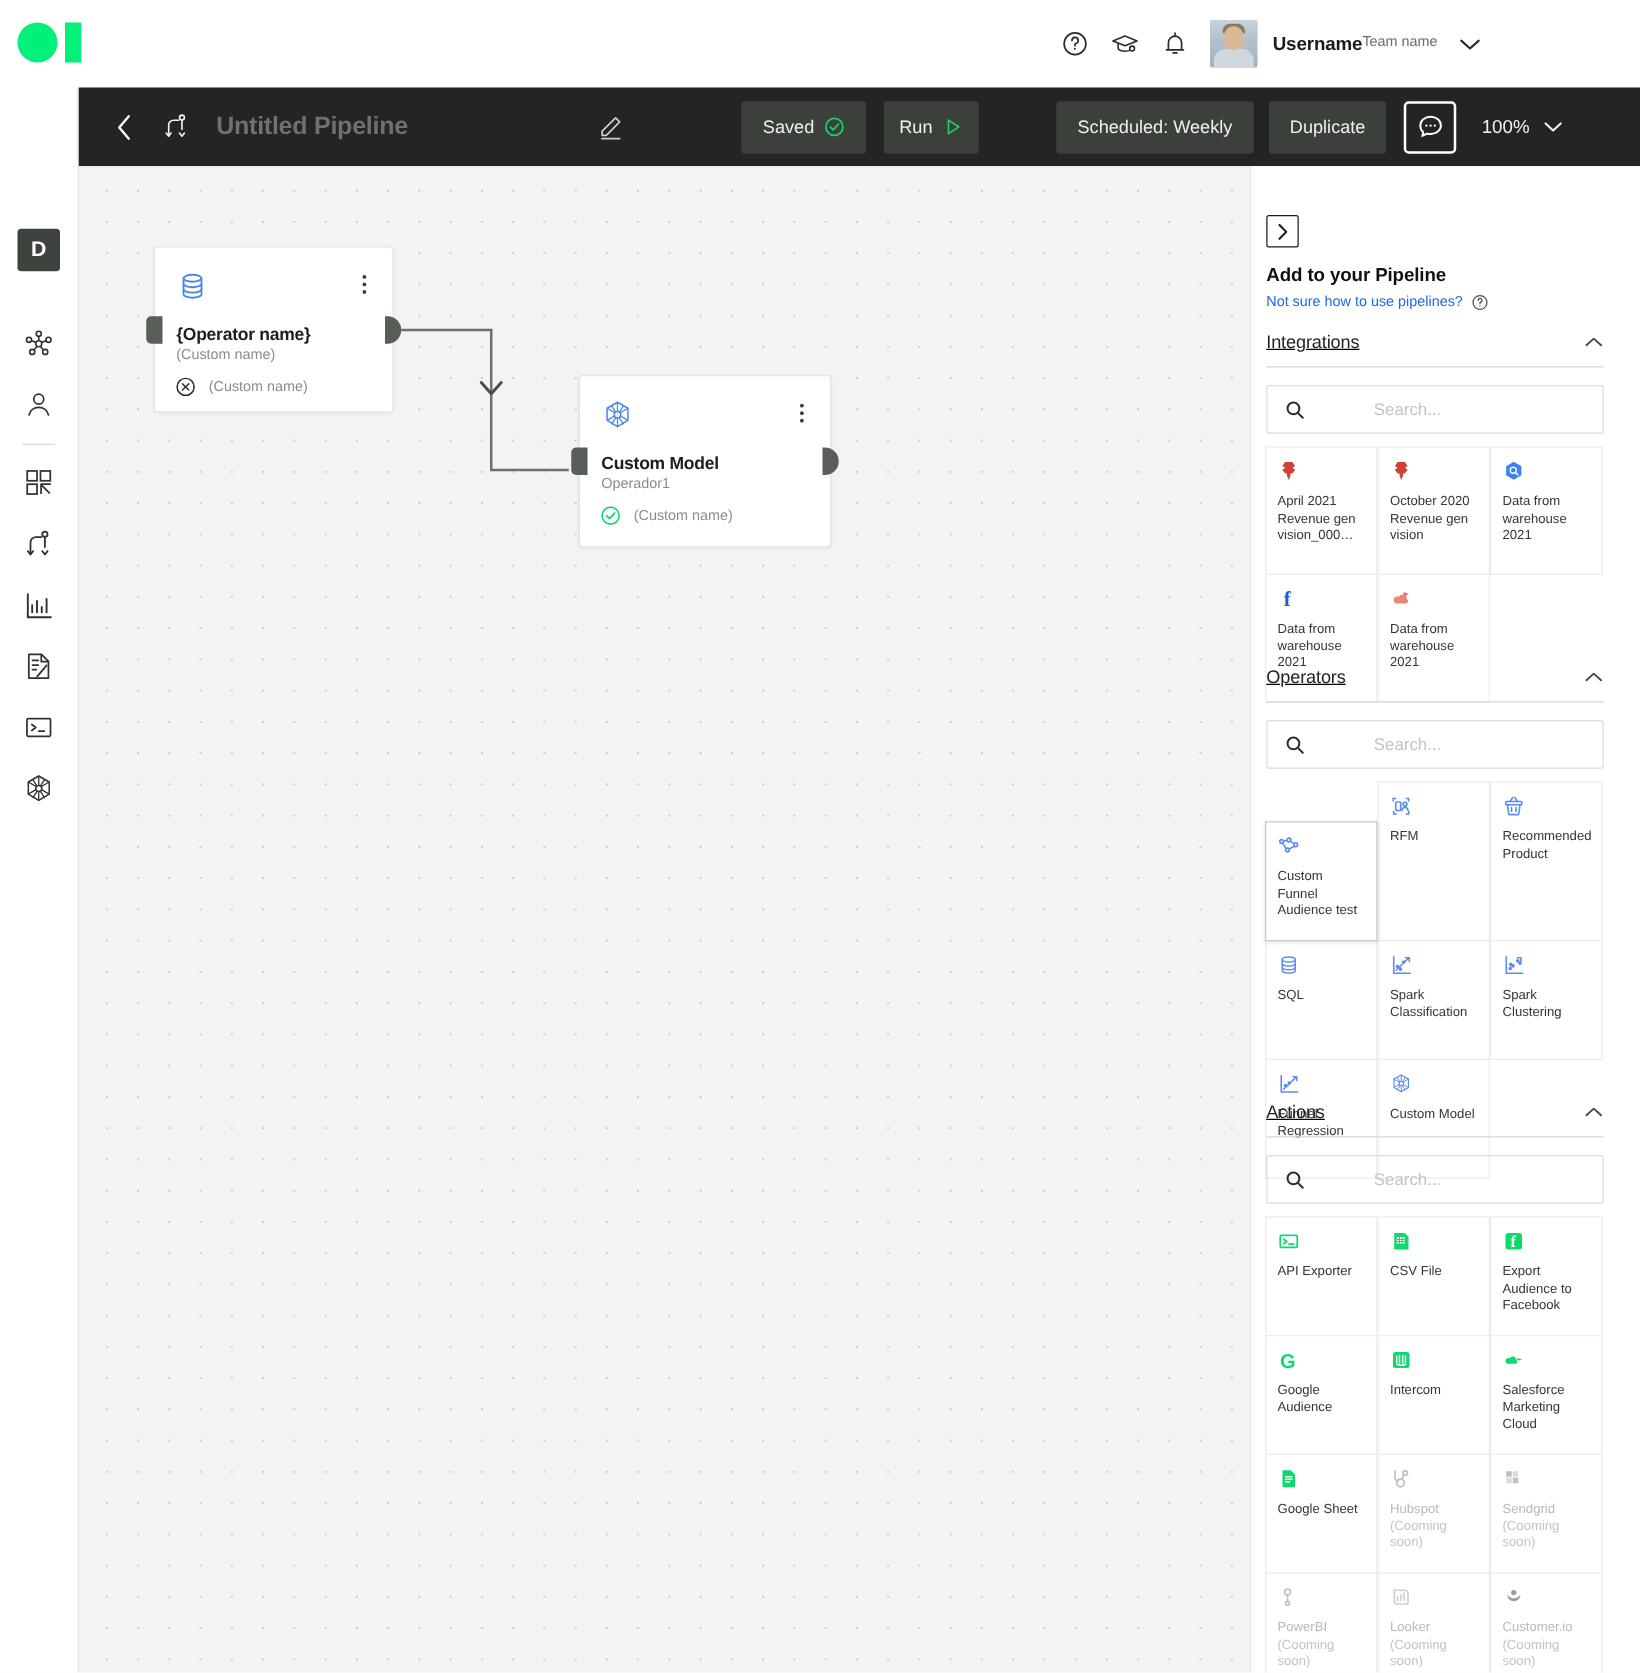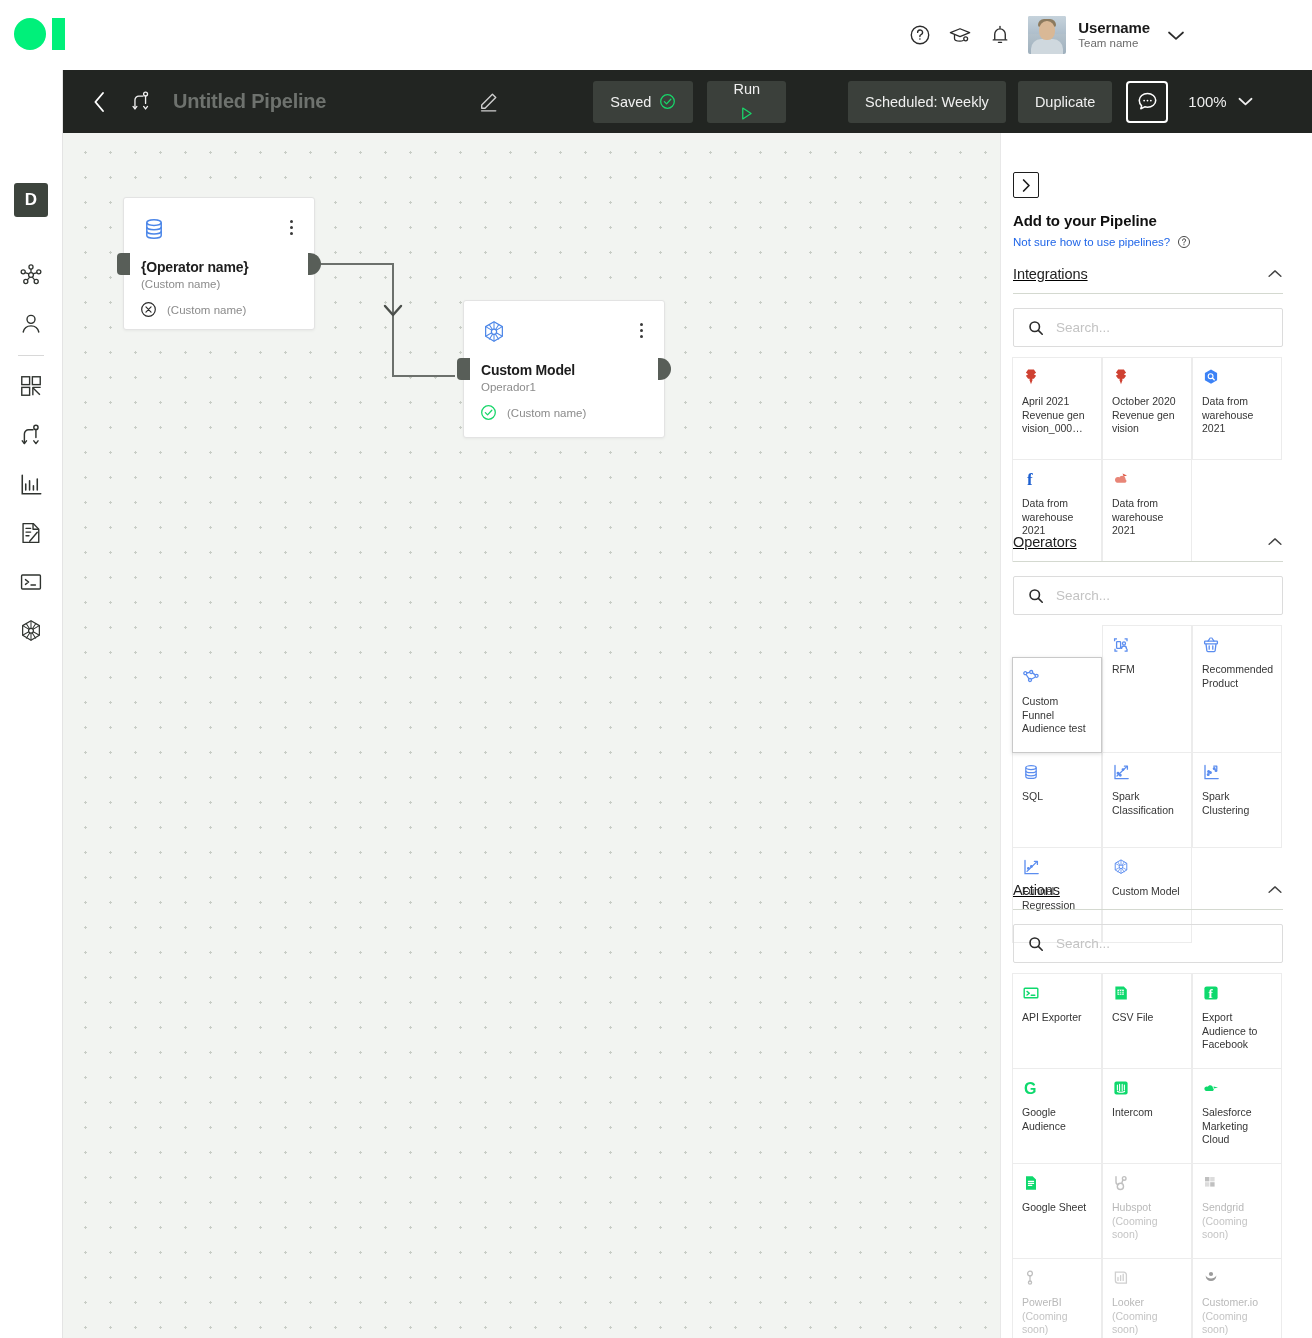--- a/index.html
+++ b/index.html
@@ -44,21 +44,21 @@
     background: linear-gradient(#bcc9d2 0%, #b3c1cb 48%, #9fb0bd 100%);
   }
   .avatar .sky { position:absolute; left:0; top:0; width:100%; height:48%;
     background: linear-gradient(#c6d3dc, #aebecb); }
   .avatar .head { position:absolute; left:11px; top:5px; width:16px; height:19px;
     border-radius: 48% 48% 45% 45%; background:#d9b896; }
   .avatar .hair { position:absolute; left:10px; top:3px; width:18px; height:8px;
     border-radius: 9px 9px 3px 3px; background:#8c7a5e; }
   .avatar .body { position:absolute; left:3px; top:23px; width:32px; height:16px;
     border-radius: 10px 10px 0 0; background:#cfd8de; }
-  .user-block { display: flex; flex-direction: column; justify-content: center; }
+  .user-block { display: flex; flex-direction: row; justify-content: center; }
   .username { font-size: 15px; font-weight: bold; color: #1a1a1a; line-height: 17px; letter-spacing: -0.1px; }
   .teamname { font-size: 11.5px; color: #6b6b6b; line-height: 15px; }
   .caret-down { width: 52px; height: 40px; display: flex; align-items: center; justify-content: center; cursor: pointer; }
 
   
   .rail {
     position: absolute; left: 0; top: 70px; width: 63px; height: 1268px;
     background: #ffffff; border-right: 1px solid #e4e4e4;
     display: flex; flex-direction: column; align-items: center;
   }
@@ -90,21 +90,21 @@
   }
   .pt-edit { margin-left: 145px; width: 34px; height: 34px; display:flex;
     align-items:center; justify-content:center; cursor:pointer; }
   .pt-btn {
     height: 42px; background: #3b403b; border-radius: 3px; color: #f0f0f0;
     font-size: 14.5px; display: flex; align-items: center; gap: 8px;
     padding: 0 17px; cursor: pointer; border: none;
     font-family: "Liberation Sans", sans-serif;
   }
   .pt-saved { margin-left: 88px; }
-  .pt-run { margin-left: 14px; padding: 0 26px; flex-direction: column; }
+  .pt-run { margin-left: 14px; padding: 0 12px; }
   .pt-sched { margin-left: 62px; }
   .pt-dup { margin-left: 12px; }
   .pt-chat {
     margin-left: 14px; width: 42px; height: 42px; border: 2px solid #ffffff;
     border-radius: 4px; display: flex; align-items: center; justify-content: center;
     cursor: pointer; background: transparent;
   }
   .pt-zoom {
     margin-left: 20px; color: #efefef; font-size: 15px;
     display: flex; align-items: center; gap: 10px; cursor: pointer;
@@ -172,21 +172,21 @@
     display: flex; align-items: center; justify-content: space-between;
     border-bottom: 1px solid #d4d9d0; padding-bottom: 11px; cursor: pointer; text-decoration: underline;
   }
   .sec-title { font-size: 14.5px; color: #222; letter-spacing: -0.1px; }
   .searchbox {
     margin-top: 14px; height: 39px; border: 1px solid #dcdcdc; border-radius: 2px;
     display: flex; align-items: center; gap: 12px; padding: 0 14px;
   }
   .searchbox input {
     border: none; outline: none; font-size: 13.5px; color: #333;
-    font-family: "Liberation Sans", sans-serif; width: 190px; background: transparent;
+    font-family: "Liberation Sans", sans-serif; width: 190px; background: transparent; margin-left: 43px;
   }
   .searchbox input::placeholder { color: #c3c3c3; }
 
   .grid { margin-top: 10px; display: grid; grid-template-columns: repeat(3, 90px); }
   .tile {
     width: 90px; min-height: 79px; border: 1px solid #ececec;
     padding: 10px 8px 9px 9px; cursor: pointer; background: #fff;
     margin: 0 0 -1px -1px; position: relative;
   }
   .tile.sel { border: 1px solid #c9c9c9; box-shadow: 0 1px 4px rgba(0,0,0,0.13); z-index: 2; margin-top: 32px; }

